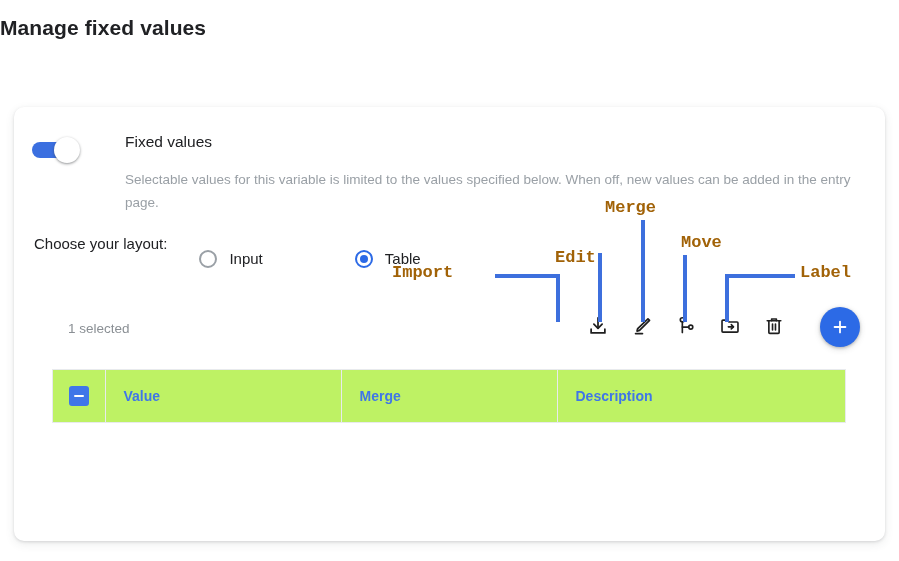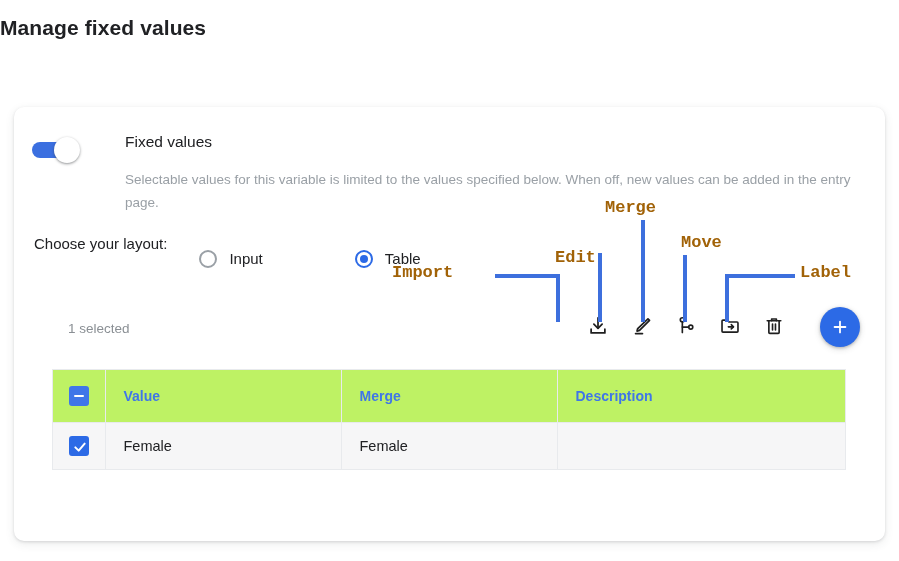--- a/index.html
+++ b/index.html
@@ -408,40 +408,20 @@
           </th>
           <th>
             <div class="th-inner">Merge</div>
           </th>
           <th>
             <div class="th-inner">Description</div>
           </th>
         </tr>
       </thead>
       <tbody>
-        <tr class="selected-row">
-          <td>
-            <div class="check-cell row">
-              <span class="cb filled">
-                <svg width="16" height="16" viewBox="0 0 24 24" fill="none" stroke="#ffffff" stroke-width="3" stroke-linecap="round" stroke-linejoin="round">
-                  <path d="M5 12.6 L10 17.4 L19 7"></path>
-                </svg>
-              </span>
-            </div>
-          </td>
-          <td>
-            <div class="td-inner">Female</div>
-          </td>
-          <td>
-            <div class="td-inner">Female</div>
-          </td>
-          <td>
-            <div class="td-inner"></div>
-          </td>
-        </tr>
       </tbody>
     </table>
   </div>
 
 </div>
 
 <div class="anno-layer">
   <svg width="899" height="561" viewBox="0 0 899 561" fill="none">
     <g stroke="#3d6fdd" stroke-width="4" stroke-linecap="butt">
 

